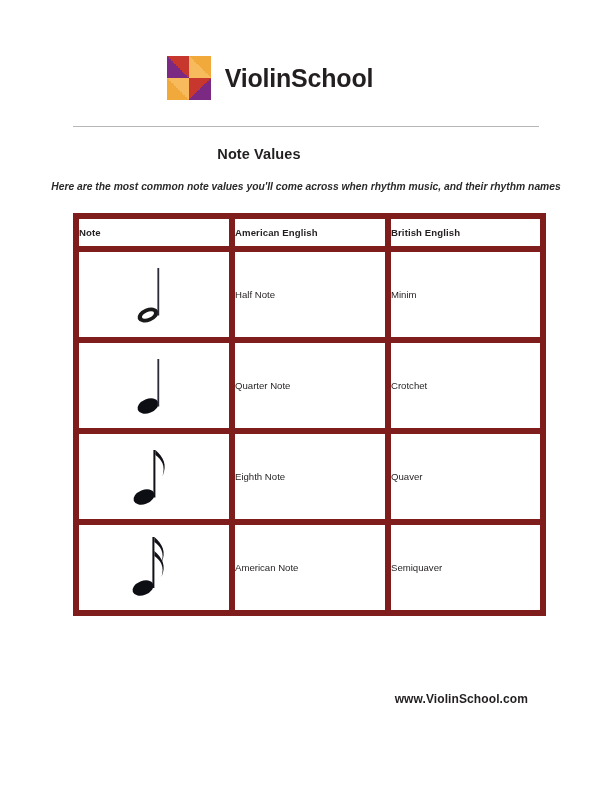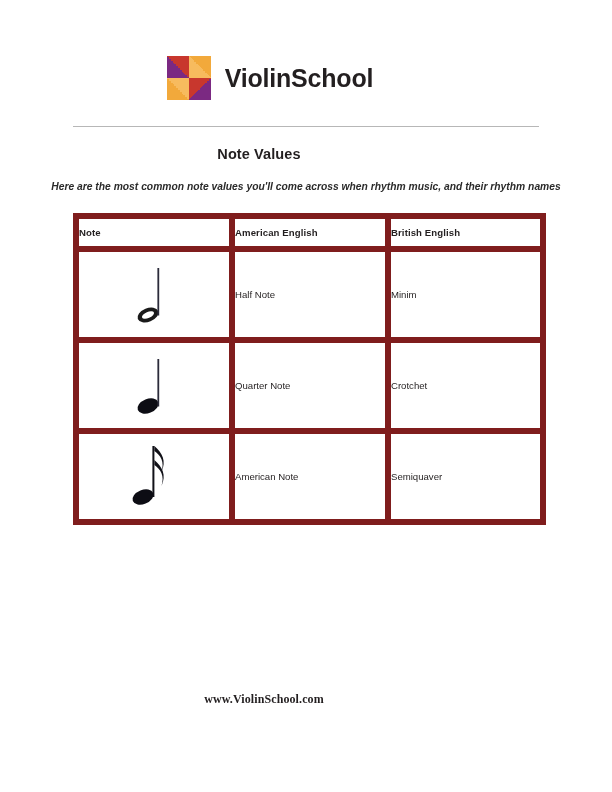--- a/index.html
+++ b/index.html
@@ -135,25 +135,24 @@
     justify-content: center;
     height: 85px;
   }
 
   
   .footer {
     position: absolute;
     top: 692px;
     left: 0;
     width: 528px;
-    text-align: center;
+    text-align: right;
     font-size: 12px;
     font-weight: bold;
     letter-spacing: 0.1px;
-    font-family: Liberation Serif, serif;
   }
 
   svg { display: block; }
 </style>
 </head>
 <body>
 
 <div class="page">
 
   <div class="header">
@@ -207,20 +206,34 @@
             <svg width="46" height="72" viewBox="0 0 46 72">
               <ellipse cx="17" cy="56" rx="11" ry="7" fill="#0d0d14" transform="rotate(-22 17 56)"></ellipse>
               <rect x="26.4" y="9" width="1.8" height="47.5" fill="#2b2b3a"></rect>
             </svg>
           </div>
         </td>
         <td>Quarter Note</td>
         <td>Crotchet</td>
       </tr>
 
+      <tr>
+        <td class="glyph-cell">
+          <div class="glyph-wrap">
+            <svg width="52" height="74" viewBox="0 0 52 74">
+              <ellipse cx="16" cy="57" rx="11" ry="7" fill="#0d0d14" transform="rotate(-22 16 57)"></ellipse>
+              <rect x="25.4" y="10" width="2.0" height="47.5" fill="#111118"></rect>
+              <path d="M27.4 10 C 35.5 17.5, 39.5 24.5, 34.5 36.5
+                       C 37.8 25.5, 33.6 19.5, 27.4 15.0 Z" fill="#111118"></path>
+            </svg>
+          </div>
+        </td>
+        <td>Eighth Note</td>
+        <td>Quaver</td>
+      </tr>
 
       <tr>
         <td class="glyph-cell">
           <div class="glyph-wrap">
             <svg width="54" height="78" viewBox="0 0 54 78">
               <ellipse cx="16" cy="59" rx="11" ry="7" fill="#0d0d14" transform="rotate(-22 16 59)"></ellipse>
               <rect x="25.4" y="8" width="2.0" height="51" fill="#111118"></rect>
               <path d="M27.4 8 C 35.5 15.5, 39.5 22.5, 34.5 34.0
                        C 37.8 23.5, 33.6 17.5, 27.4 13.0 Z" fill="#111118"></path>
               <path d="M27.4 22 C 35.5 29.5, 39.5 36.5, 34.5 48.0

